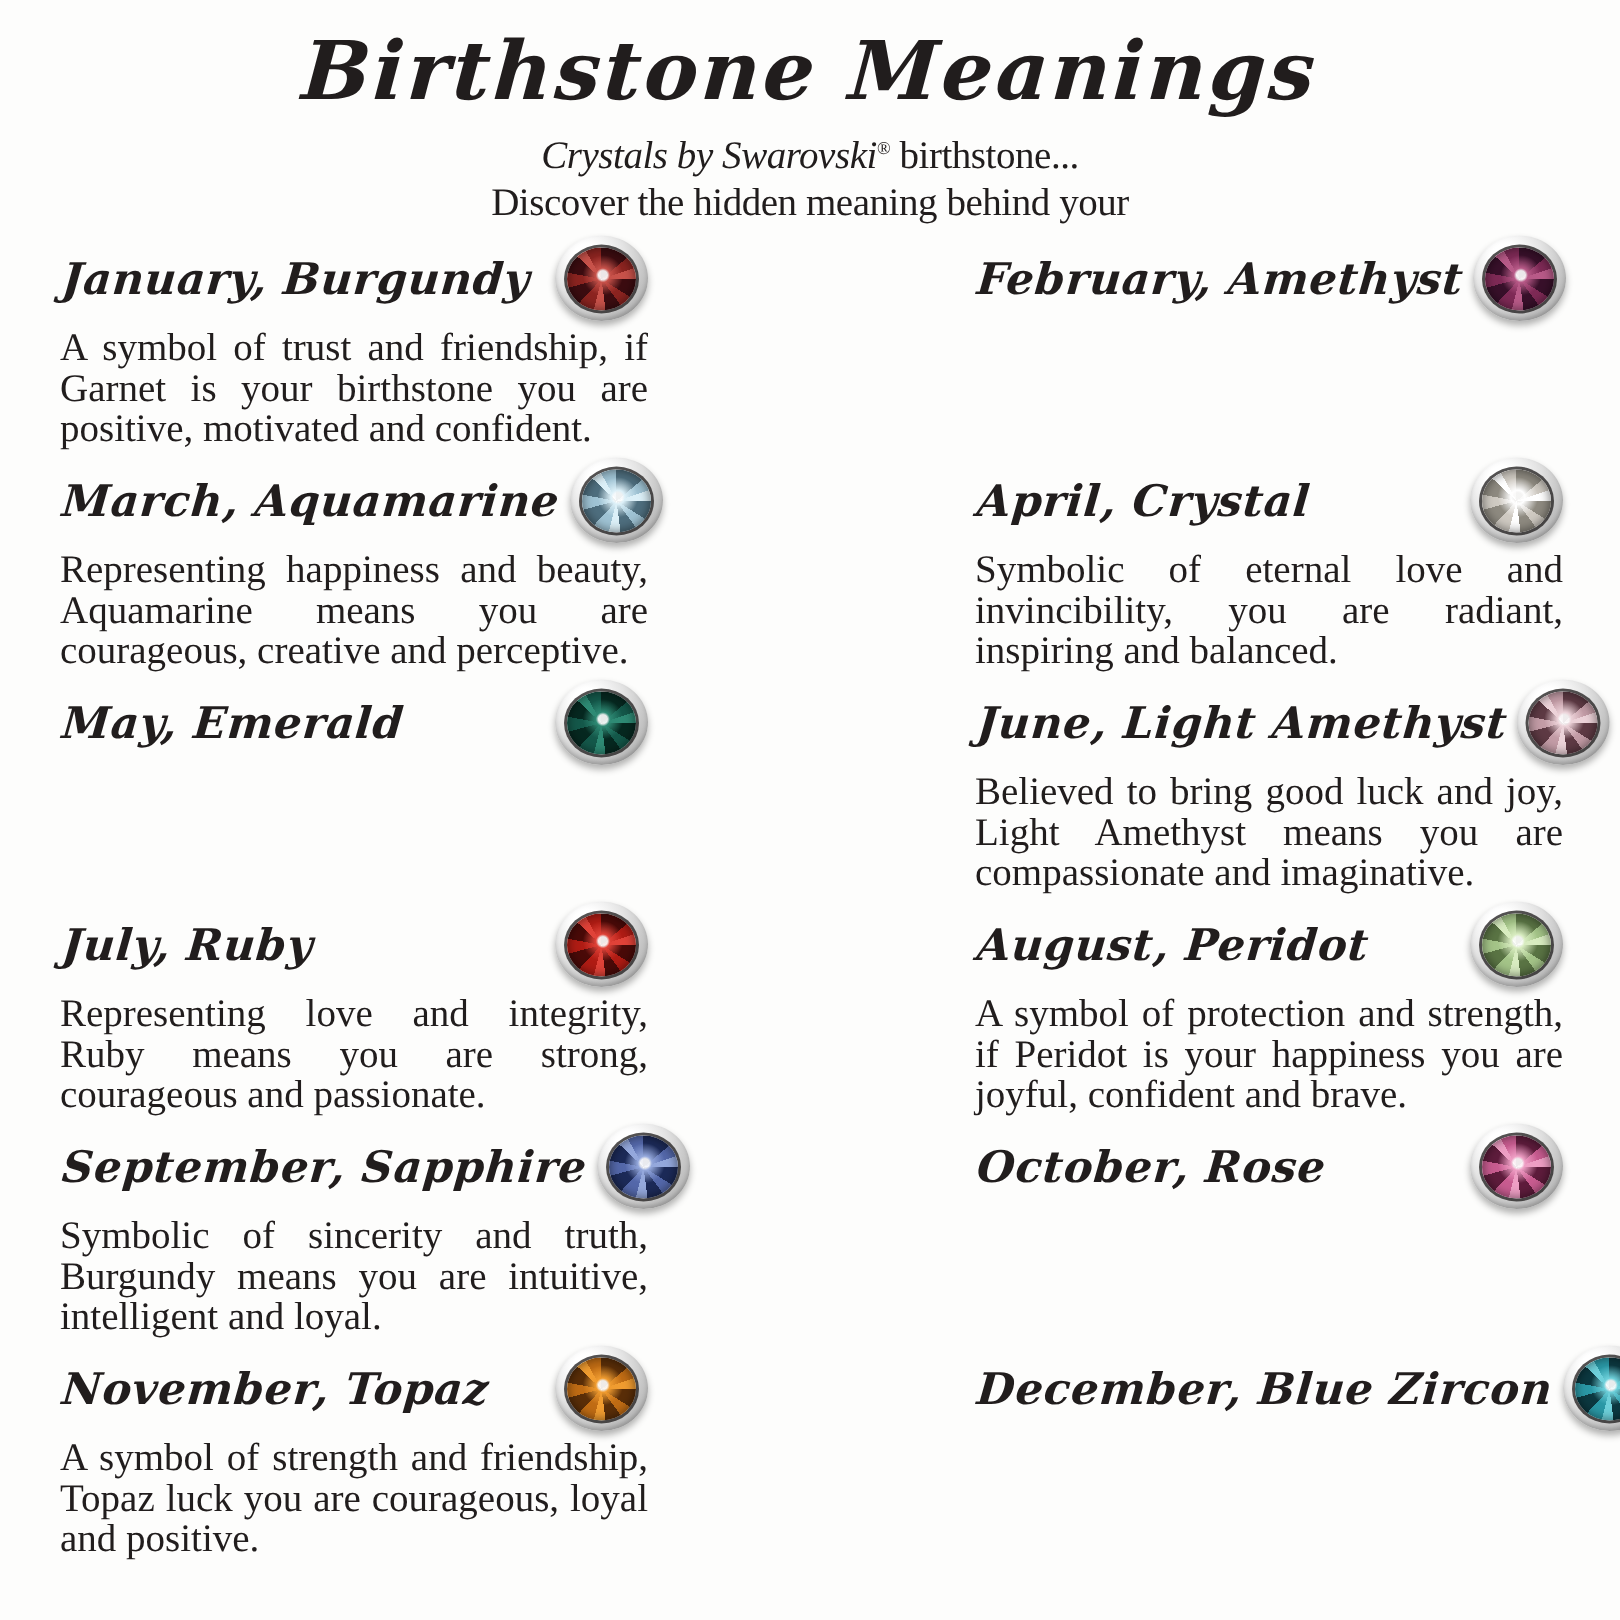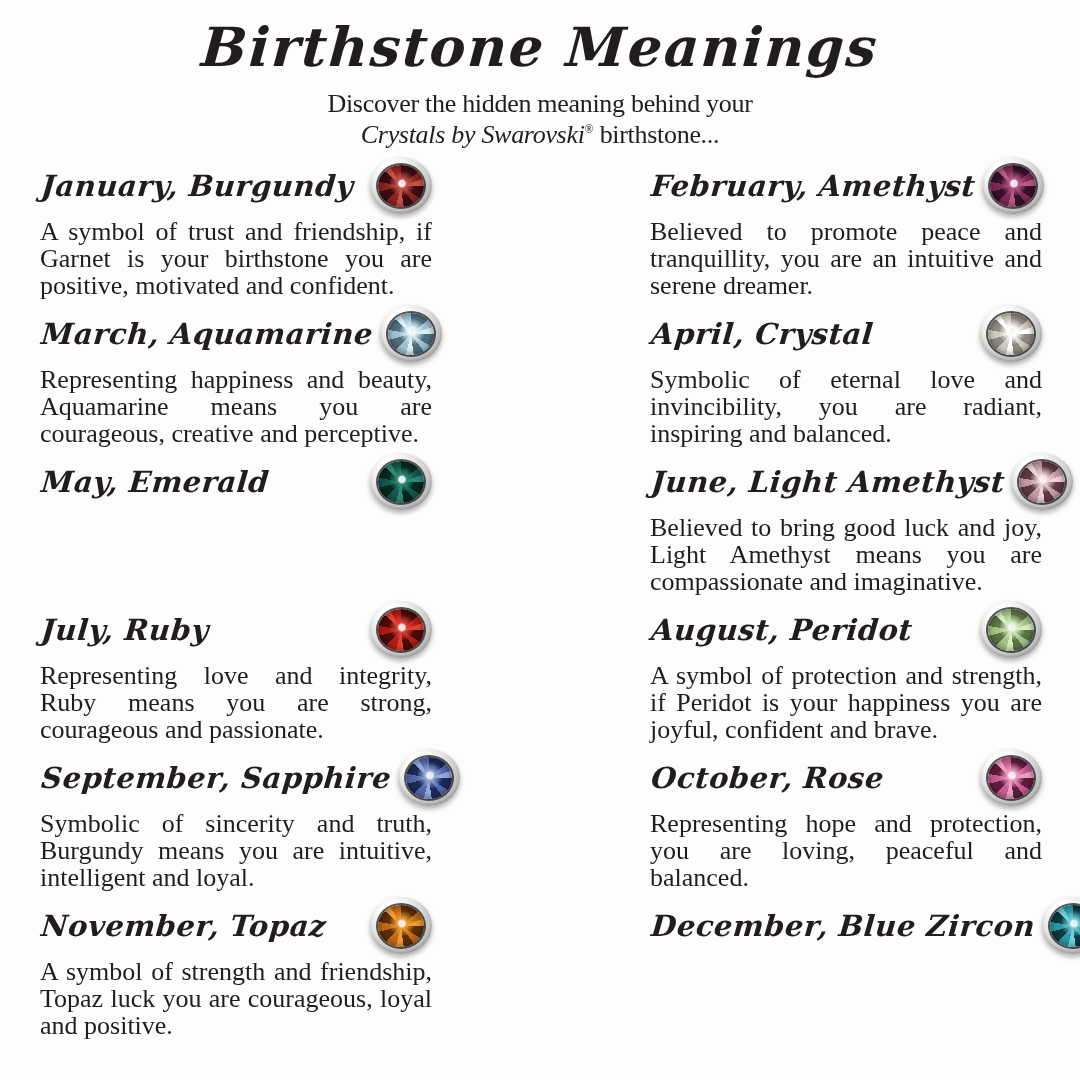--- a/index.html
+++ b/index.html
@@ -105,22 +105,22 @@
   .footer .brand { font-style: italic; }
 </style>
 </head>
 <body>
 
 <div class="page">
 
   <header class="header">
     <h1 class="title">Birthstone Meanings</h1>
     <div class="subtitle">
+      <div><span class="brand">Crystals by Swarovski</span><sup class="reg">®</sup><span> birthstone...</span></div>
       <div>Discover the hidden meaning behind your</div>
-      <div><span class="brand">Crystals by Swarovski</span><sup class="reg">®</sup><span> birthstone...</span></div>
     </div>
   </header>
 
   <main class="grid">
     <section class="entry">
       <div class="entry-head">
         <h2 class="entry-title">January, Burgundy</h2>
         <span class="stone" style="--g-mid: #8c2420; --g-dark: #3c0c10; --g-light: #c8524a;">
           <span class="gem"></span>
         </span>
@@ -128,21 +128,20 @@
       <p class="entry-desc">A symbol of trust and friendship, if Garnet is your birthstone you are positive, motivated and confident.</p>
     </section>
 
     <section class="entry">
       <div class="entry-head">
         <h2 class="entry-title">February, Amethyst</h2>
         <span class="stone" style="--g-mid: #7e2a56; --g-dark: #38102a; --g-light: #b85a88;">
           <span class="gem"></span>
         </span>
       </div>
-      <p class="entry-desc">Believed to promote peace and tranquillity, you are an intuitive and serene dreamer.</p>
     </section>
 
     <section class="entry">
       <div class="entry-head">
         <h2 class="entry-title">March, Aquamarine</h2>
         <span class="stone" style="--g-mid: #9fc3d4; --g-dark: #4e6e7e; --g-light: #dcf0f8;">
           <span class="gem"></span>
         </span>
       </div>
       <p class="entry-desc">Representing happiness and beauty, Aquamarine means you are courageous, creative and perceptive.</p>
@@ -207,21 +206,20 @@
       <p class="entry-desc">Symbolic of sincerity and truth, Burgundy means you are intuitive, intelligent and loyal.</p>
     </section>
 
     <section class="entry">
       <div class="entry-head">
         <h2 class="entry-title">October, Rose</h2>
         <span class="stone" style="--g-mid: #c85c90; --g-dark: #5e1c3c; --g-light: #ee9ec4;">
           <span class="gem"></span>
         </span>
       </div>
-      <p class="entry-desc">Representing hope and protection, you are loving, peaceful and balanced.</p>
     </section>
 
     <section class="entry">
       <div class="entry-head">
         <h2 class="entry-title">November, Topaz</h2>
         <span class="stone" style="--g-mid: #c06c14; --g-dark: #5a2e08; --g-light: #f09c30;">
           <span class="gem"></span>
         </span>
       </div>
       <p class="entry-desc">A symbol of strength and friendship, Topaz luck you are courageous, loyal and positive.</p>

